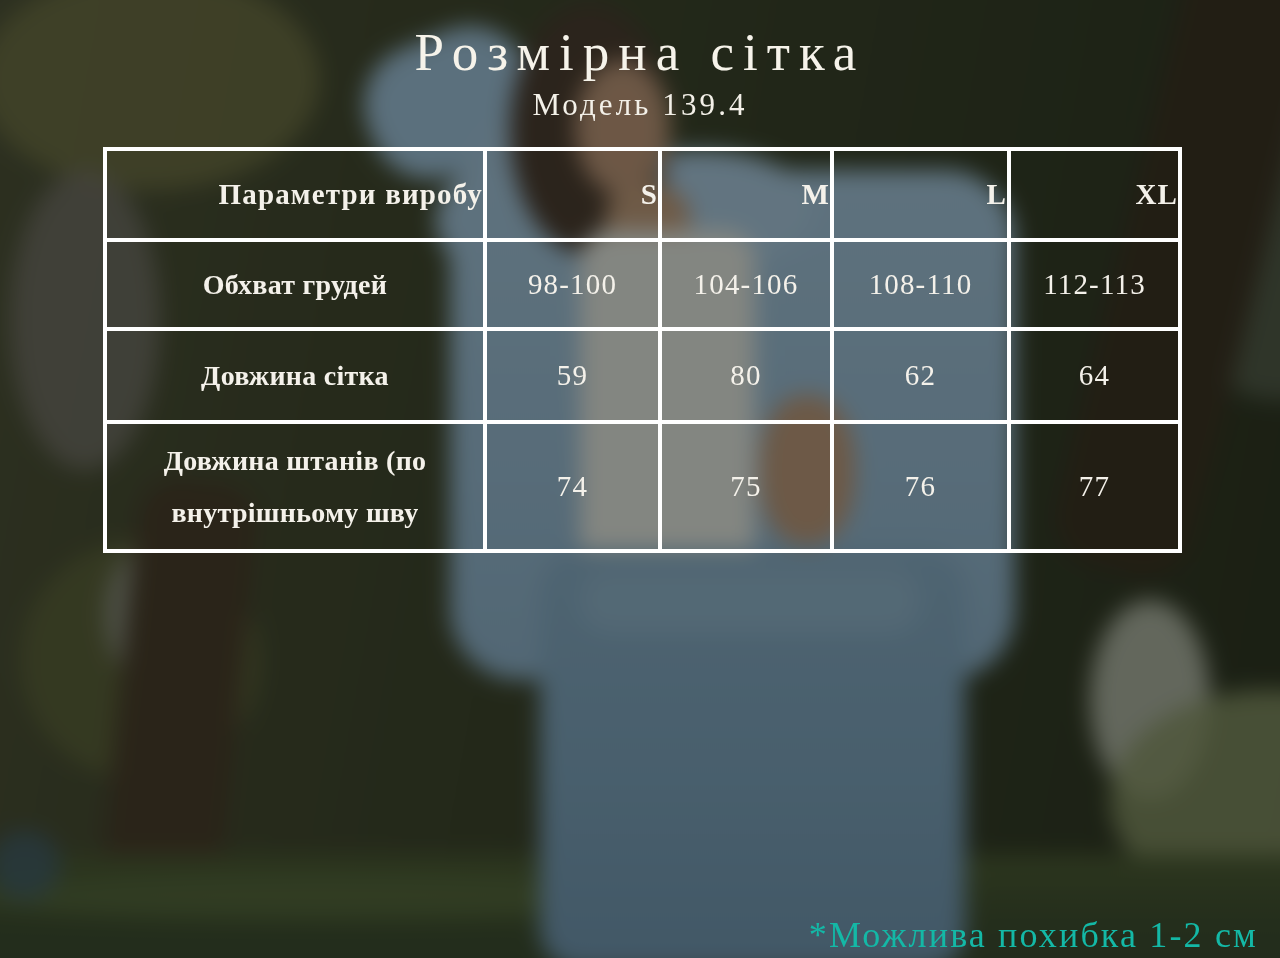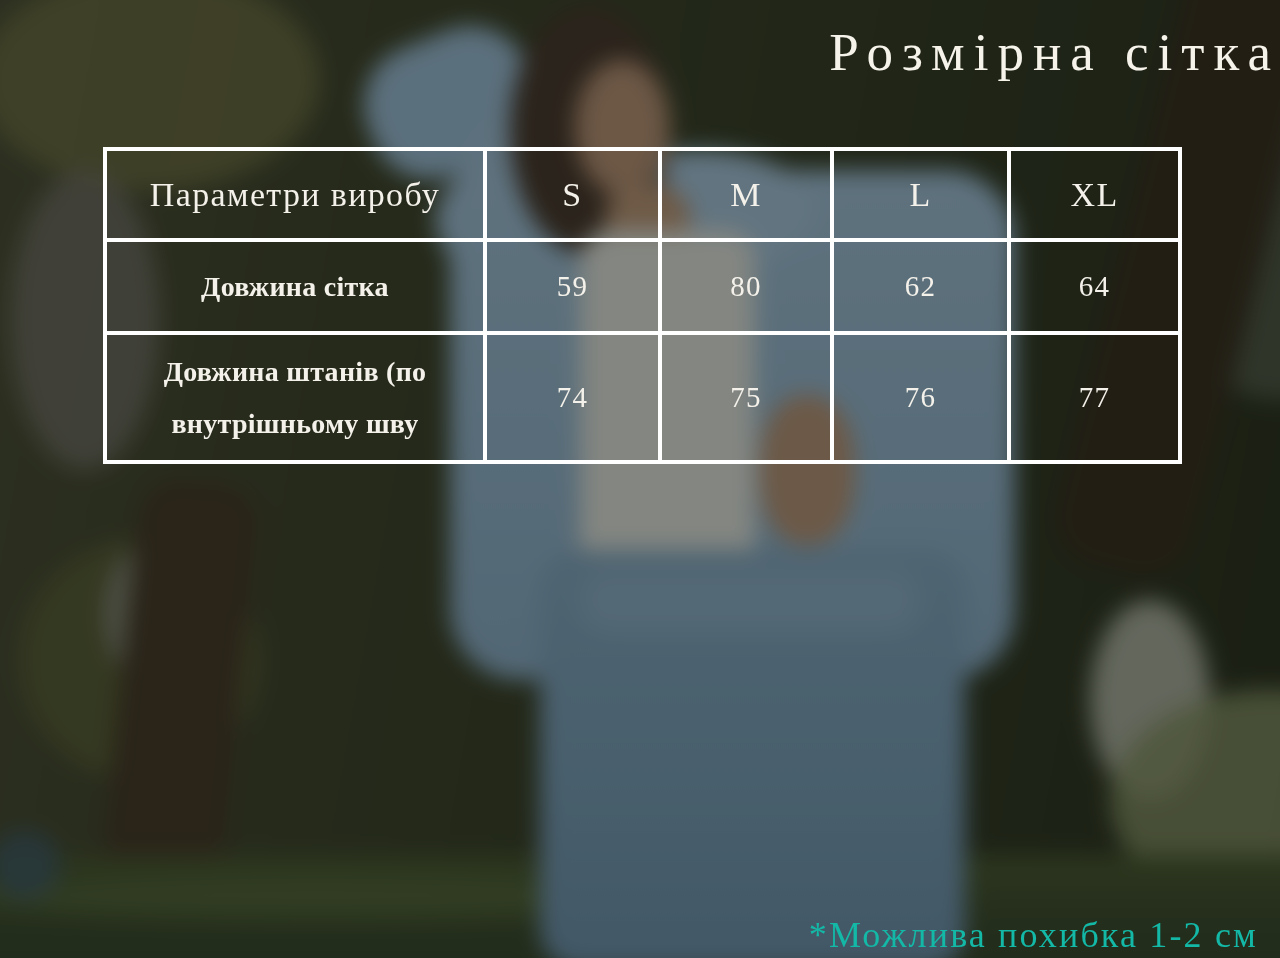--- a/index.html
+++ b/index.html
@@ -51,37 +51,37 @@
 
   .dark-overlay {
     position: absolute; left: 0; top: 0; width: 1280px; height: 958px;
     background: rgba(12, 16, 12, 0.45);
   }
 
   
   .title-block { position: absolute; left: 0; top: 22px; width: 1280px; text-align: center; z-index: 3; }
   .title {
     font-size: 53px; font-weight: 400; letter-spacing: 0.17em;
-    color: #f6f3ea; line-height: 1.15; text-align: right;
+    color: #f6f3ea; line-height: 1.15;
   }
   .subtitle {
     font-size: 31px; font-weight: 400; letter-spacing: 0.10em;
     color: #f3f0e8; margin-top: 4px;
   }
 
   table.size-table {
     position: absolute; left: 103px; top: 147px; width: 1075px;
     border-collapse: collapse; table-layout: fixed; z-index: 3;
   }
   .size-table th, .size-table td {
     border: 4px solid #ffffff;
     text-align: center; vertical-align: middle;
     color: #f4f1ea;
   }
-  .size-table th { font-size: 34px; font-weight: 400; letter-spacing: 0.04em; }
+  .size-table th { font-size: 29px; font-weight: 700; letter-spacing: 0.04em; text-align: right; }
   .size-table td.label { font-size: 28px; font-weight: 700; line-height: 1.85; padding: 0 28px; letter-spacing: 0.01em; }
   .size-table td.value { font-size: 29px; font-weight: 400; letter-spacing: 0.04em; }
   tr.hrow { height: 91px; }
   tr.r0 { height: 89px; }
   tr.r1 { height: 93px; }
   tr.r2 { height: 132px; }
   tr.r3 { height: 98px; }
   tr.r4 { height: 133px; }
   tr.r5 { height: 129px; }
 
@@ -119,40 +119,48 @@
   <div class="tee"></div>
   <div class="hand"></div>
   <div class="pants"></div>
   <div class="waist"></div>
 </div>
 
 <div class="dark-overlay"></div>
 
 <div class="title-block">
   <div class="title">Розмірна сітка</div>
+  <div class="subtitle">Модель 139.4</div>
 </div>
 
 <table class="size-table">
   <colgroup>
     <col style="width:380px">
       <col style="width:175px">
       <col style="width:172px">
       <col style="width:177px">
       <col style="width:171px">
   </colgroup>
   <thead>
     <tr class="hrow">
       <th>Параметри виробу</th>
       <th>S</th>
       <th>M</th>
       <th>L</th>
       <th>XL</th>
     </tr>
   </thead>
   <tbody>
+    <tr class="r0">
+      <td class="label">Обхват грудей</td>
+      <td class="value">98-100</td>
+      <td class="value">104-106</td>
+      <td class="value">108-110</td>
+      <td class="value">112-113</td>
+    </tr>
     <tr class="r1">
       <td class="label">Довжина сітка</td>
       <td class="value">59</td>
       <td class="value">80</td>
       <td class="value">62</td>
       <td class="value">64</td>
     </tr>
     <tr class="r5">
       <td class="label">Довжина штанів (по внутрішньому шву</td>
       <td class="value">74</td>

